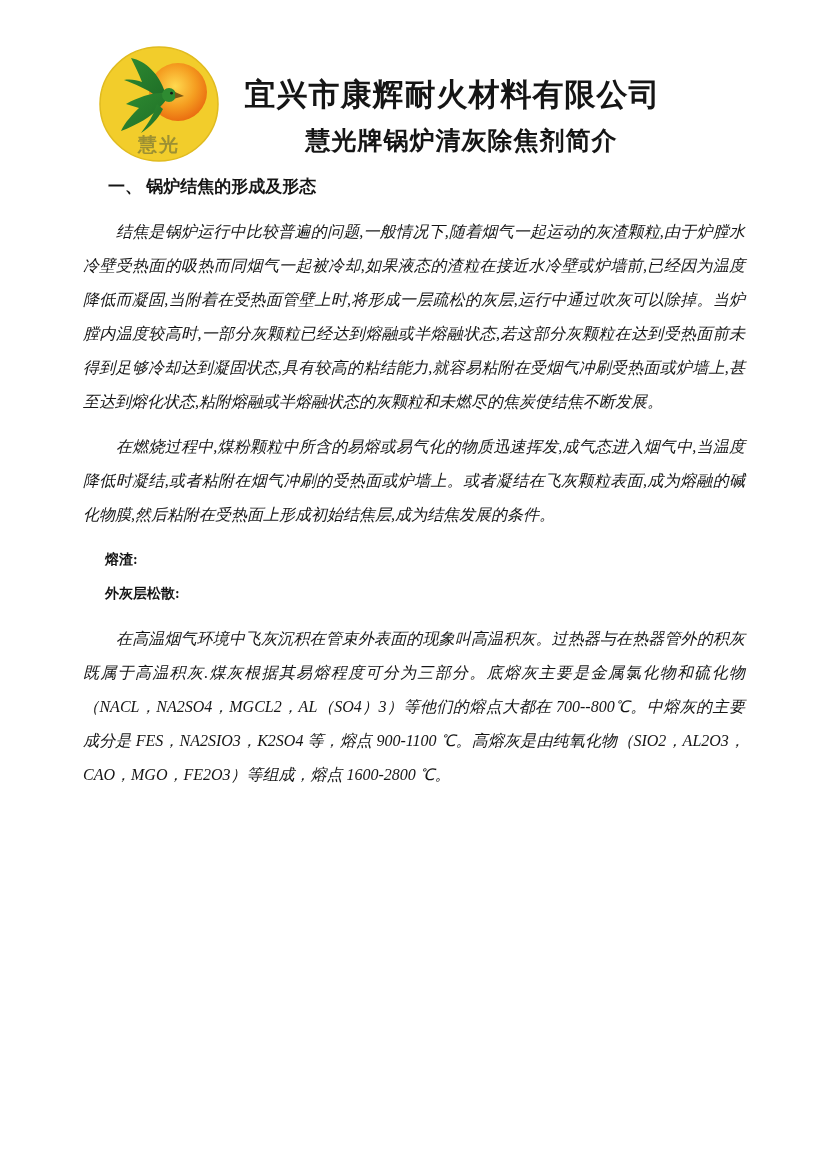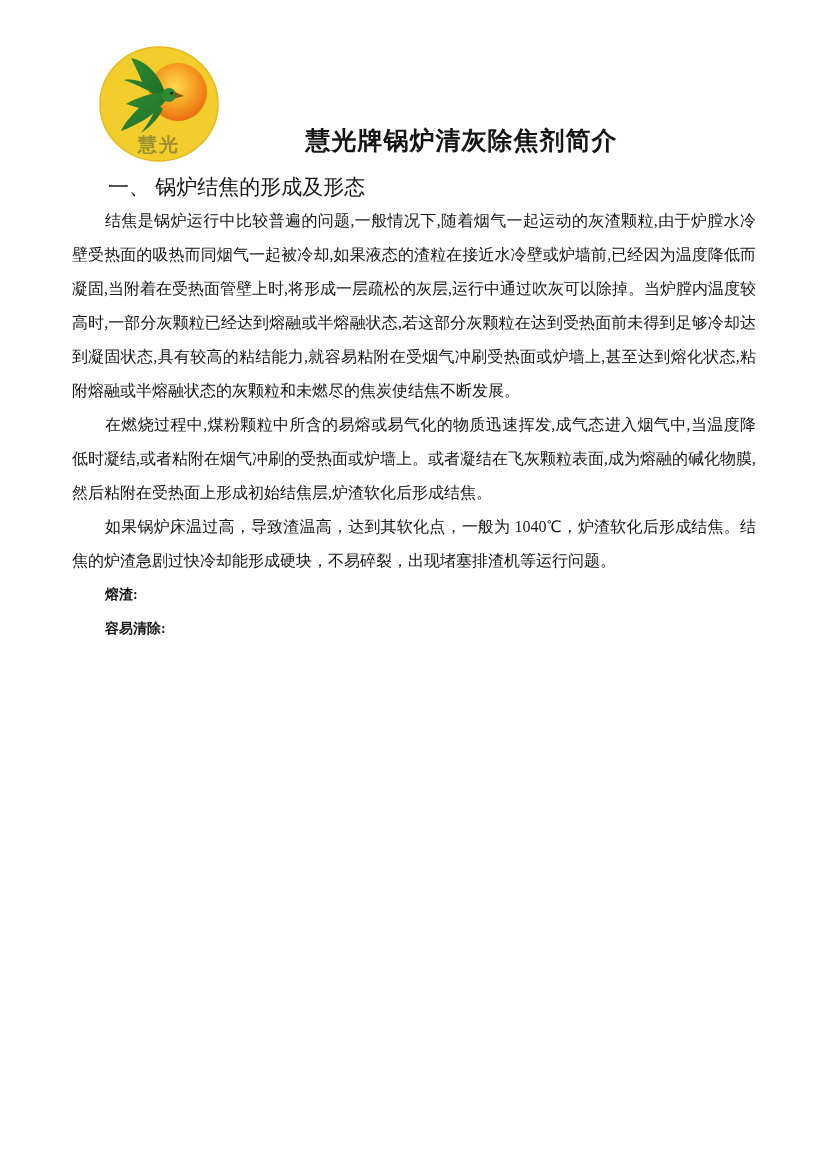--- a/index.html
+++ b/index.html
@@ -54,27 +54,28 @@
     position: absolute;
     left: 72px;
     top: 170px;
     width: 684px;
     font-size: 16px;
     line-height: 34px;
     text-align: justify;
     text-justify: inter-ideograph;
   }
   .section-heading {
-    font-weight: normal;
-    font-size: 21px;
+    font-weight: bold;
+    font-size: 17px;
     padding-left: 36px;
   }
   .para {
-    margin: 0;
+    margin: 11px;
     text-indent: 33px;
+    font-style: italic;
   }
   .subhead {
     font-weight: bold;
     font-size: 14px;
     padding-left: 33px;
   }
 </style>
 </head>
 <body>
 
@@ -100,27 +101,28 @@
     <path fill="url(#birdGrad)" d="M69,48 C58,45 42,50 27,58 L40,62 C34,68 26,76 22,85 C38,79 52,71 62,60 C66,56 69,52 69,48 Z"></path>
 
     <path fill="url(#birdGrad)" d="M58,58 C55,68 49,78 42,87 C51,81 59,73 64,63 Z"></path>
 
     <circle cx="70" cy="49" r="7" fill="#2e8b31"></circle>
     <polygon points="76,46 85,50 76,52.5" fill="#7a5a14"></polygon>
     <circle cx="72.5" cy="47.2" r="1.4" fill="#151515"></circle>
     <text x="60" y="105" text-anchor="middle" font-size="19" letter-spacing="2" fill="#9c9033">慧光</text>
   </svg>
 
+  <div class="company-name">宜兴市康辉耐火材料有限公司</div>
   <div class="doc-title">慧光牌锅炉清灰除焦剂简介</div>
 
   <div class="content">
     <div class="section-heading">一、 锅炉结焦的形成及形态</div>
 
     <p class="para">结焦是锅炉运行中比较普遍的问题,一般情况下,随着烟气一起运动的灰渣颗粒,由于炉膛水冷壁受热面的吸热而同烟气一起被冷却,如果液态的渣粒在接近水冷壁或炉墙前,已经因为温度降低而凝固,当附着在受热面管壁上时,将形成一层疏松的灰层,运行中通过吹灰可以除掉。当炉膛内温度较高时,一部分灰颗粒已经达到熔融或半熔融状态,若这部分灰颗粒在达到受热面前未得到足够冷却达到凝固状态,具有较高的粘结能力,就容易粘附在受烟气冲刷受热面或炉墙上,甚至达到熔化状态,粘附熔融或半熔融状态的灰颗粒和未燃尽的焦炭使结焦不断发展。</p>
-    <p class="para">在燃烧过程中,煤粉颗粒中所含的易熔或易气化的物质迅速挥发,成气态进入烟气中,当温度降低时凝结,或者粘附在烟气冲刷的受热面或炉墙上。或者凝结在飞灰颗粒表面,成为熔融的碱化物膜,然后粘附在受热面上形成初始结焦层,炉渣软化后形成结焦。</p>
-    <p class="para">如果锅炉床温过高，导致渣温高，达到其软化点，一般为 1040℃，炉渣软化后形成结焦。结焦的炉渣急剧过快冷却能形成硬块，不易碎裂，出现堵塞排渣机等运行问题。</p>
+    <p class="para">在燃烧过程中,煤粉颗粒中所含的易熔或易气化的物质迅速挥发,成气态进入烟气中,当温度降低时凝结,或者粘附在烟气冲刷的受热面或炉墙上。或者凝结在飞灰颗粒表面,成为熔融的碱化物膜,然后粘附在受热面上形成初始结焦层,成为结焦发展的条件。</p>
 
     <div class="subhead">熔渣:</div>
 
-    <div class="subhead">容易清除:</div>
+    <div class="subhead">外灰层松散:</div>
+    <p class="para">在高温烟气环境中飞灰沉积在管束外表面的现象叫高温积灰。过热器与在热器管外的积灰既属于高温积灰.煤灰根据其易熔程度可分为三部分。底熔灰主要是金属氯化物和硫化物（NACL，NA2SO4，MGCL2，AL（SO4）3）等他们的熔点大都在 700--800℃。中熔灰的主要成分是 FES，NA2SIO3，K2SO4 等，熔点 900-1100 ℃。高熔灰是由纯氧化物（SIO2，AL2O3，CAO，MGO，FE2O3）等组成，熔点 1600-2800 ℃。</p>
   </div>
 
 </div>
 
 </body></html>

